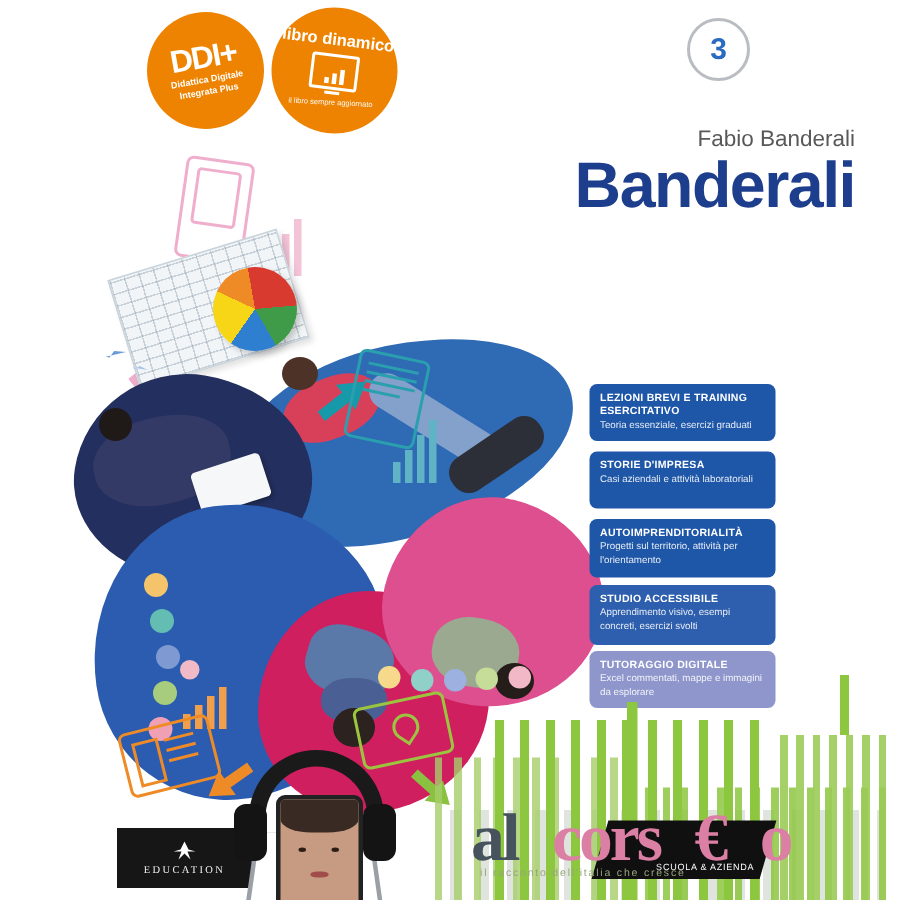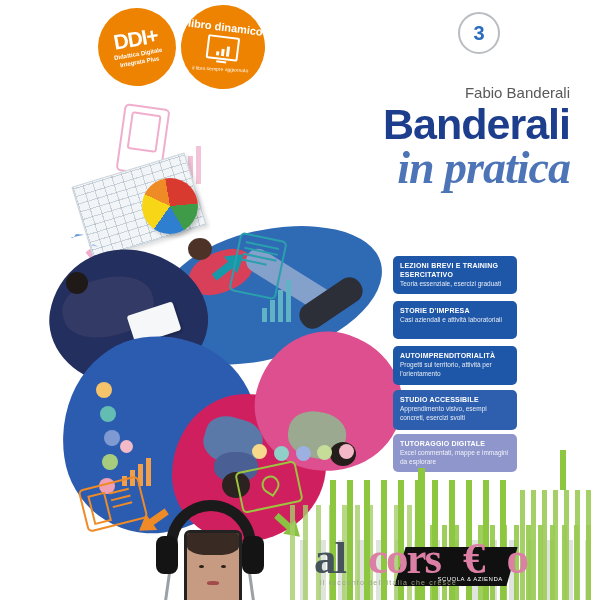--- a/index.html
+++ b/index.html
@@ -110,21 +110,20 @@
     <div class="arc">il libro sempre aggiornato</div>
   </div>
 
   <div class="edition">
     <span>3</span>
   </div>
 
   <div class="titleblock">
     <div class="author">Fabio Banderali</div>
     <div class="t1">Banderali</div>
-    <div class="t3">in pratica</div>
   </div>
 
   <div class="abs" style="left:0;top:100px;width:600px;height:460px;">
 
     <div class="arrow" style="left:84px;top:132px;width:34px;height:26px;background:#f0aecd;transform:rotate(-38deg);"></div>
     <div class="oicon" style="left:120px;top:6px;width:42px;height:64px;border:2px solid #f0aecd;transform:rotate(8deg);">
       <div style="margin:5px 6px;height:34px;border:2px solid #f0aecd;border-radius:3px;"></div>
     </div>
     <div class="bars" style="left:172px;top:44px;height:40px;">
       <i style="height:12px;background:#f3c3d8"></i>
@@ -242,20 +241,26 @@
   </div>
 
   <div class="imprintbox">
     <div class="imprint">scuola &amp; azienda</div>
   </div>
   <div class="brand">
     <span class="al">al</span><span class="pk">cors</span><span class="pk">€</span><span class="pk">o</span>
   </div>
   <div class="tagline">il racconto dell'italia che cresce</div>
 
+  <div class="pubbox">
+    <svg width="16" height="14" viewBox="0 0 24 20">
+      <path d="M12 1 L16 9 L23 11 L15 11 L18 19 L12 13 L6 19 L9 11 L1 11 L8 9 Z" fill="#ffffff"></path>
+    </svg>
+    <div class="ed">EDUCATION</div>
+  </div>
 
   <div class="hp">
     <div class="wire" style="left:8px;transform:rotate(8deg);"></div>
     <div class="wire" style="left:92px;transform:rotate(-8deg);"></div>
     <div class="band"></div>
     <div class="cupL"></div>
       <div class="cupR"></div>
     <div class="screen">
       <div class="hair"></div>
       <div class="eye" style="left:12px;"></div>

